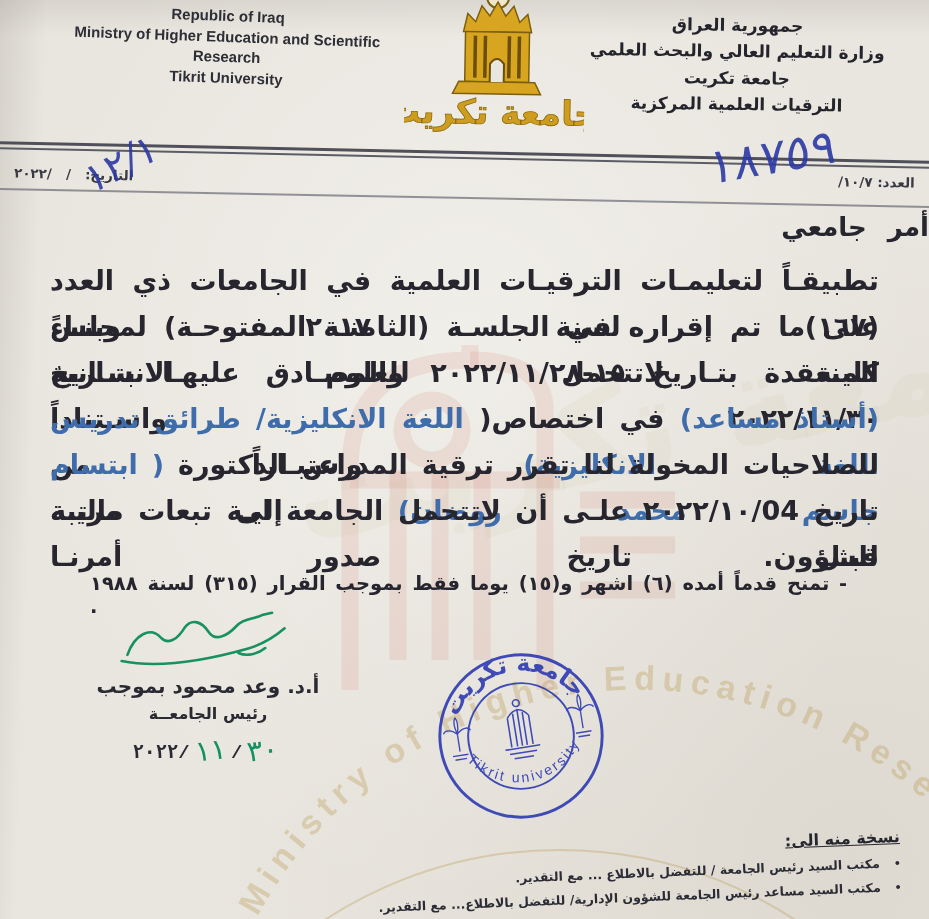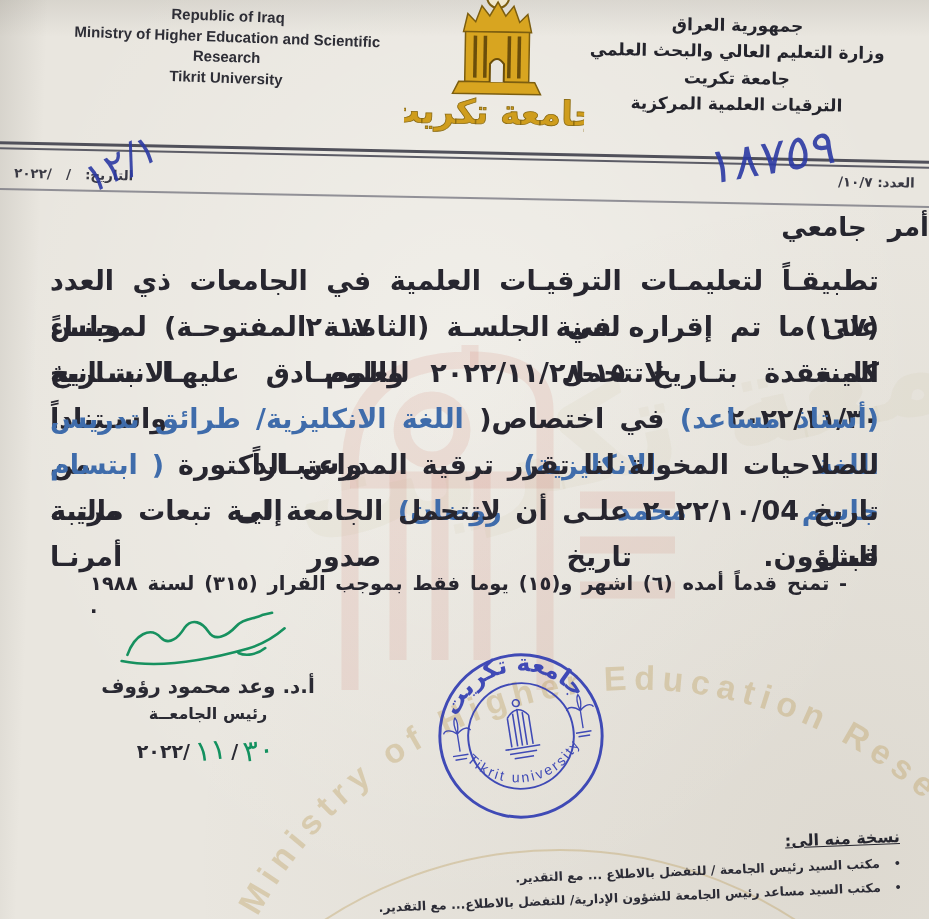--- a/index.html
+++ b/index.html
@@ -47,21 +47,21 @@
   .blue{color:#3f6cab;}
   .note{top:572px;right:66px;left:90px;direction:rtl;text-align:left;font-size:19.5px;
     font-weight:bold;color:#27262f;word-spacing:3px;z-index:4;}
   
   .sig{left:68px;top:612px;width:280px;text-align:center;z-index:5;}
   .sig-name{font-size:20px;font-weight:bold;color:#2a2a33;margin-top:0px;direction:rtl;}
   .sig-pos{font-size:16px;font-weight:bold;color:#2a2a33;margin-top:6px;direction:rtl;}
   .sig-date{margin-top:8px;direction:rtl;font-size:19px;font-weight:bold;color:#2a2a33;}
   .hgreen{display:inline-block;font-size:29px;font-weight:normal;color:#13915f;
     transform:rotate(-7deg);margin:0 5px;position:relative;top:2px;}
-  .dsep{letter-spacing:1px;}
+  .dsep{letter-spacing:1px;font-family:Liberation Mono, monospace;}
   
   .stamp{left:433px;top:648px;z-index:5;}
   
   .footer{right:28px;bottom:8px;width:600px;direction:rtl;transform:rotate(-2.3deg);z-index:4;}
   .flabel{font-size:16px;font-weight:bold;color:#26262f;text-decoration:underline;margin-bottom:5px;}
   .fitem{font-size:12.5px;font-weight:bold;color:#2c2c36;line-height:23px;}
   .fitem .bullet{margin-left:14px;font-size:11px;}
   
   .wm{left:0;top:0;z-index:1;pointer-events:none;}
 </style>
@@ -143,21 +143,21 @@
       <div class="bodyline"><span class="ink">للصلاحيات المخولة لنا تقرر ترقية المدرس الدكتورة </span><span class="blue">( ابتسام جاسم محمد روضان)</span><span class="ink"> إلى مرتبة</span></div>
       <div class="bodyline"><span class="ink">تاريخ ٢٠٢٢/١٠/04 علـى أن لاتتحمل الجامعة ايـة تبعات ماليـة قبـل تاريخ صدور أمرنـا</span></div>
       <div class="bodyline"><span class="ink">للشؤون.</span></div>
     </div>
   <div class="abs note">-  تمنح قدماً أمده (٦) اشهر و(١٥) يوما فقط بموجب القرار (٣١٥) لسنة ١٩٨٨ .</div>
 
   <div class="abs sig">
     <svg width="210" height="58" viewBox="0 0 210 58" style="transform:rotate(-2deg)">
       <path d="M24,40 C32,20 48,12 58,24 C66,33 76,24 82,15 C90,5 100,10 106,20 C112,30 124,25 134,15 C142,7 152,9 160,5 L170,3 M18,46 C55,55 100,49 145,38 C160,34 172,27 182,19 M135,42 C143,46 154,44 162,38" fill="none" stroke="#17915f" stroke-width="2.6" stroke-linecap="round"></path>
     </svg>
-    <div class="sig-name">أ.د. وعد محمود رؤوف</div>
+    <div class="sig-name">أ.د. وعد محمود بموجب</div>
     <div class="sig-pos">رئيس الجامعــة</div>
     <div class="sig-date">
       <span class="hgreen">٣٠</span><span class="dsep">/</span><span class="hgreen">١١</span><span class="dsep">/٢٠٢٢</span>
     </div>
   </div>
 
   <svg class="abs stamp" width="176" height="176" viewBox="0 0 180 180">
     <defs>
       <path id="stArcTop" d="M 24,108 A 68,68 0 1 1 156,108"></path>
       <path id="stArcBot" d="M 20,78 A 71,71 0 0 0 160,78"></path>

